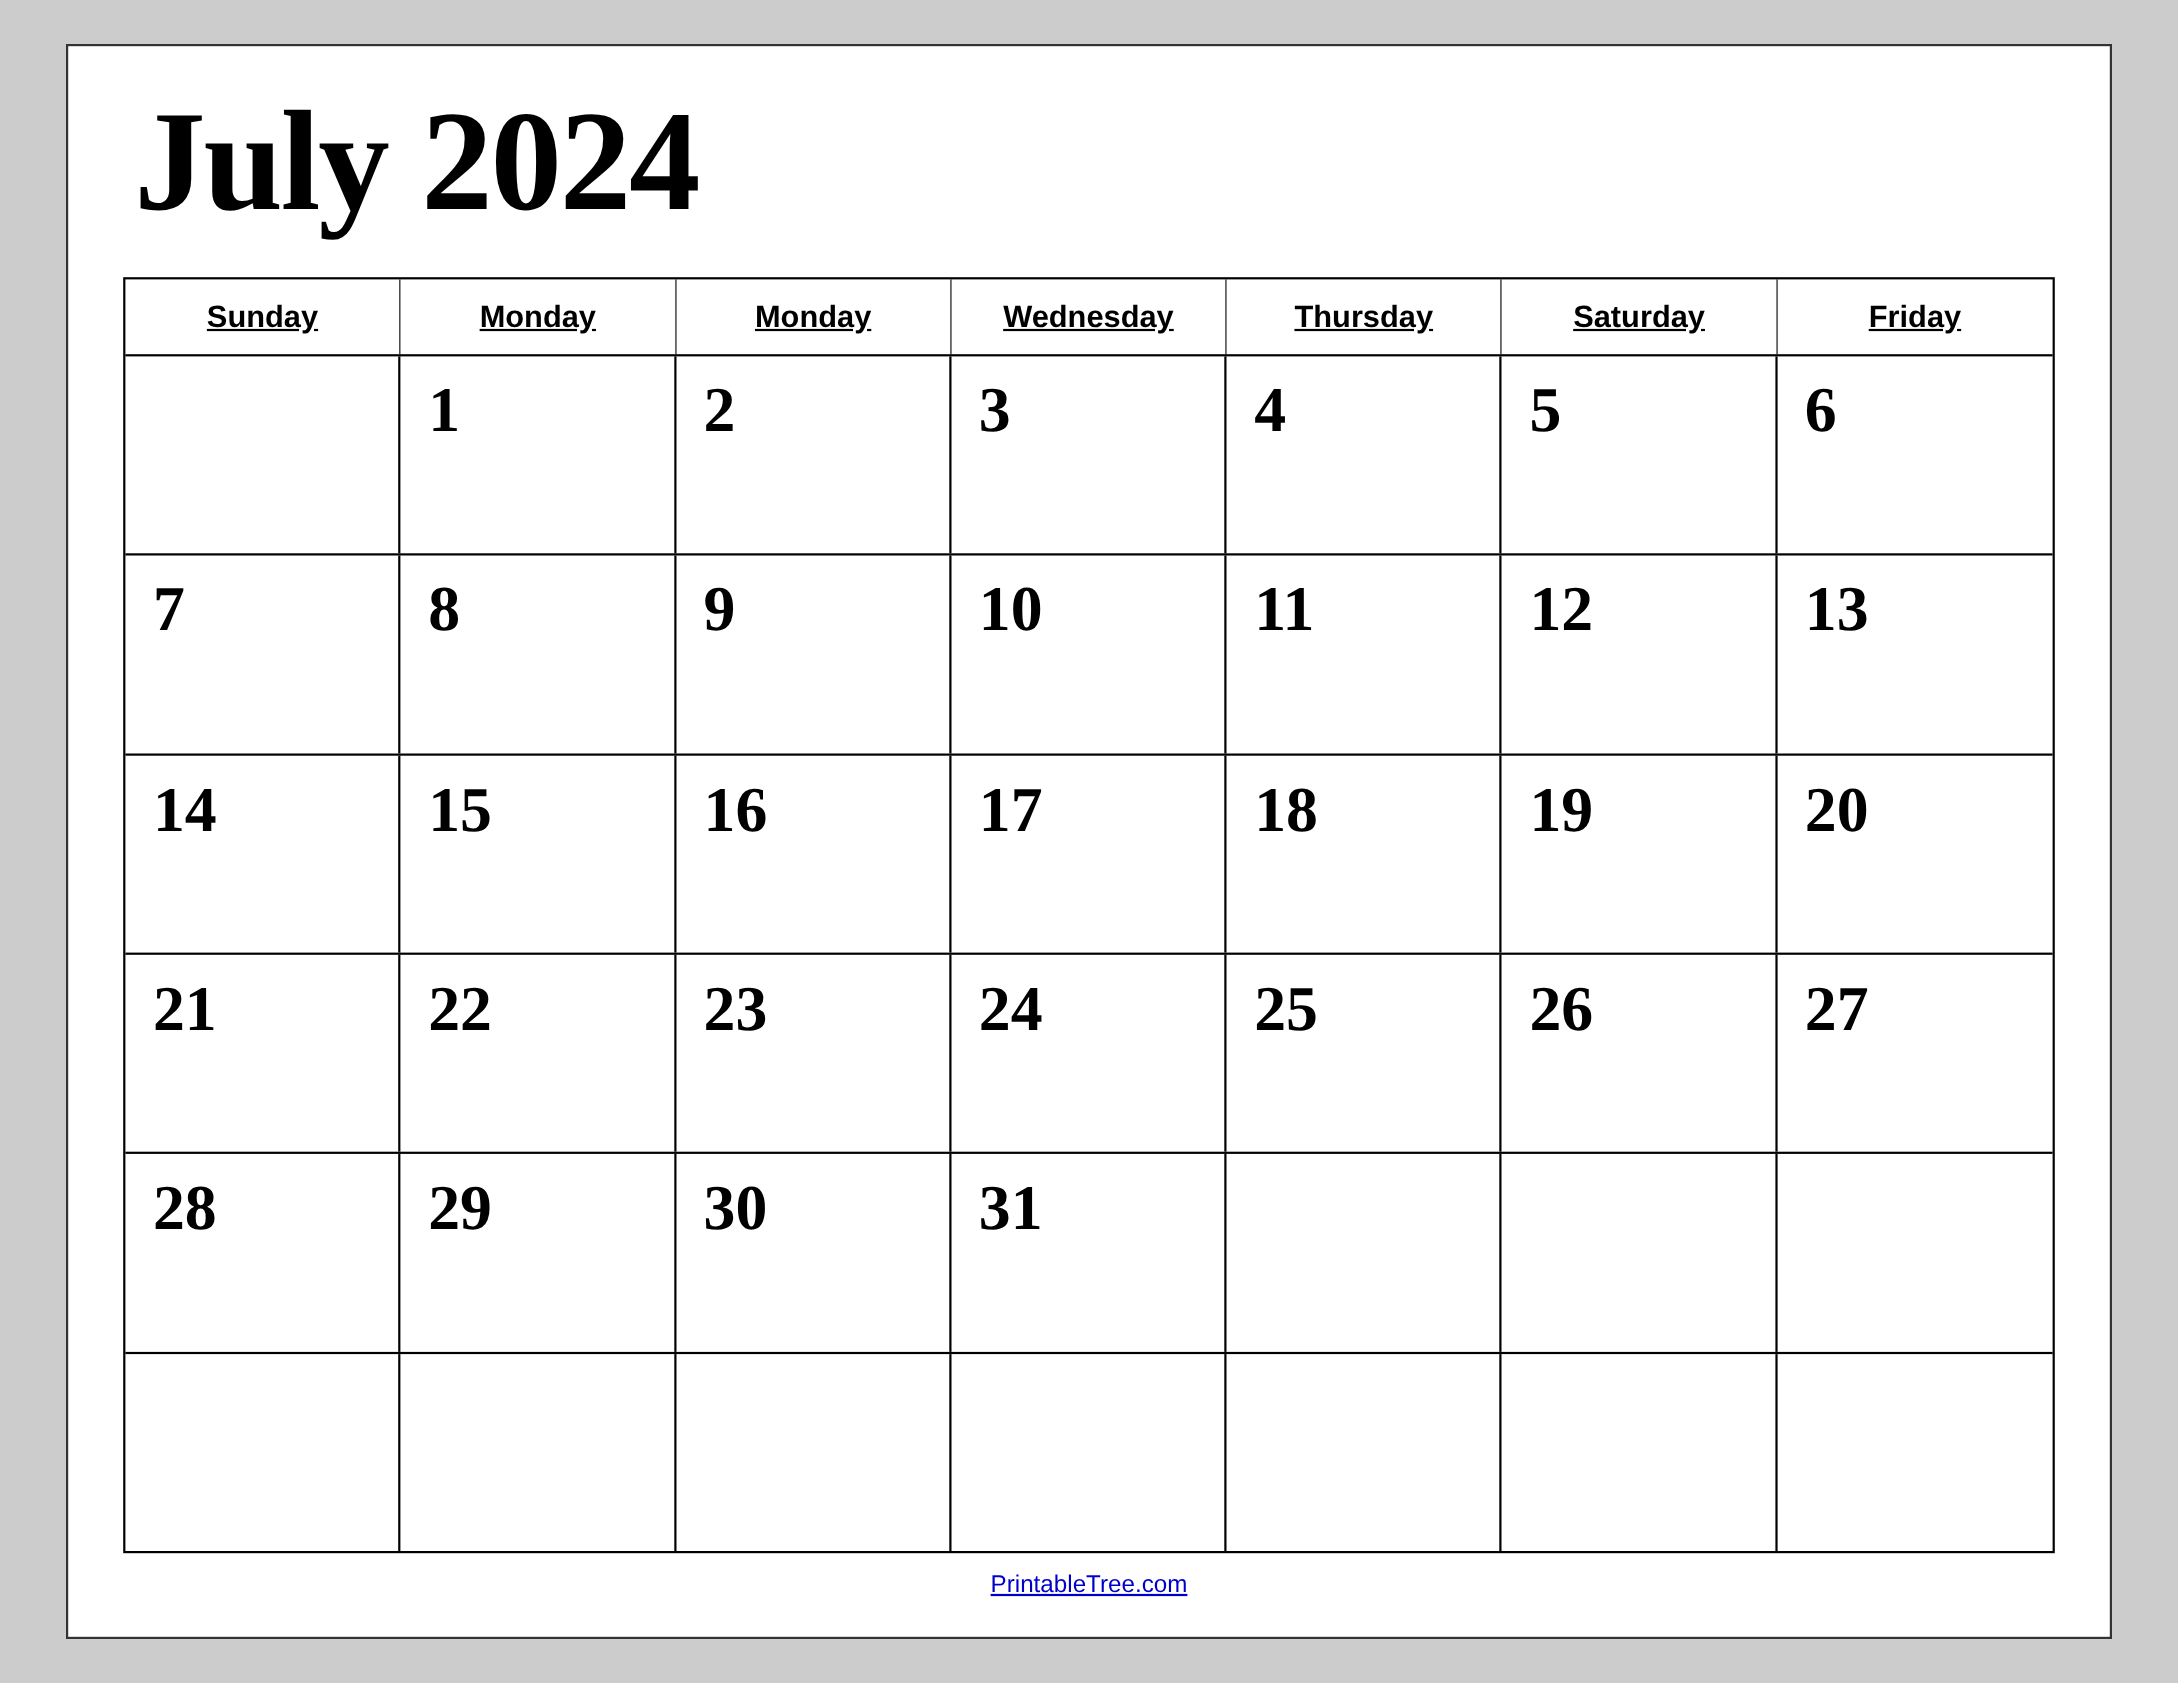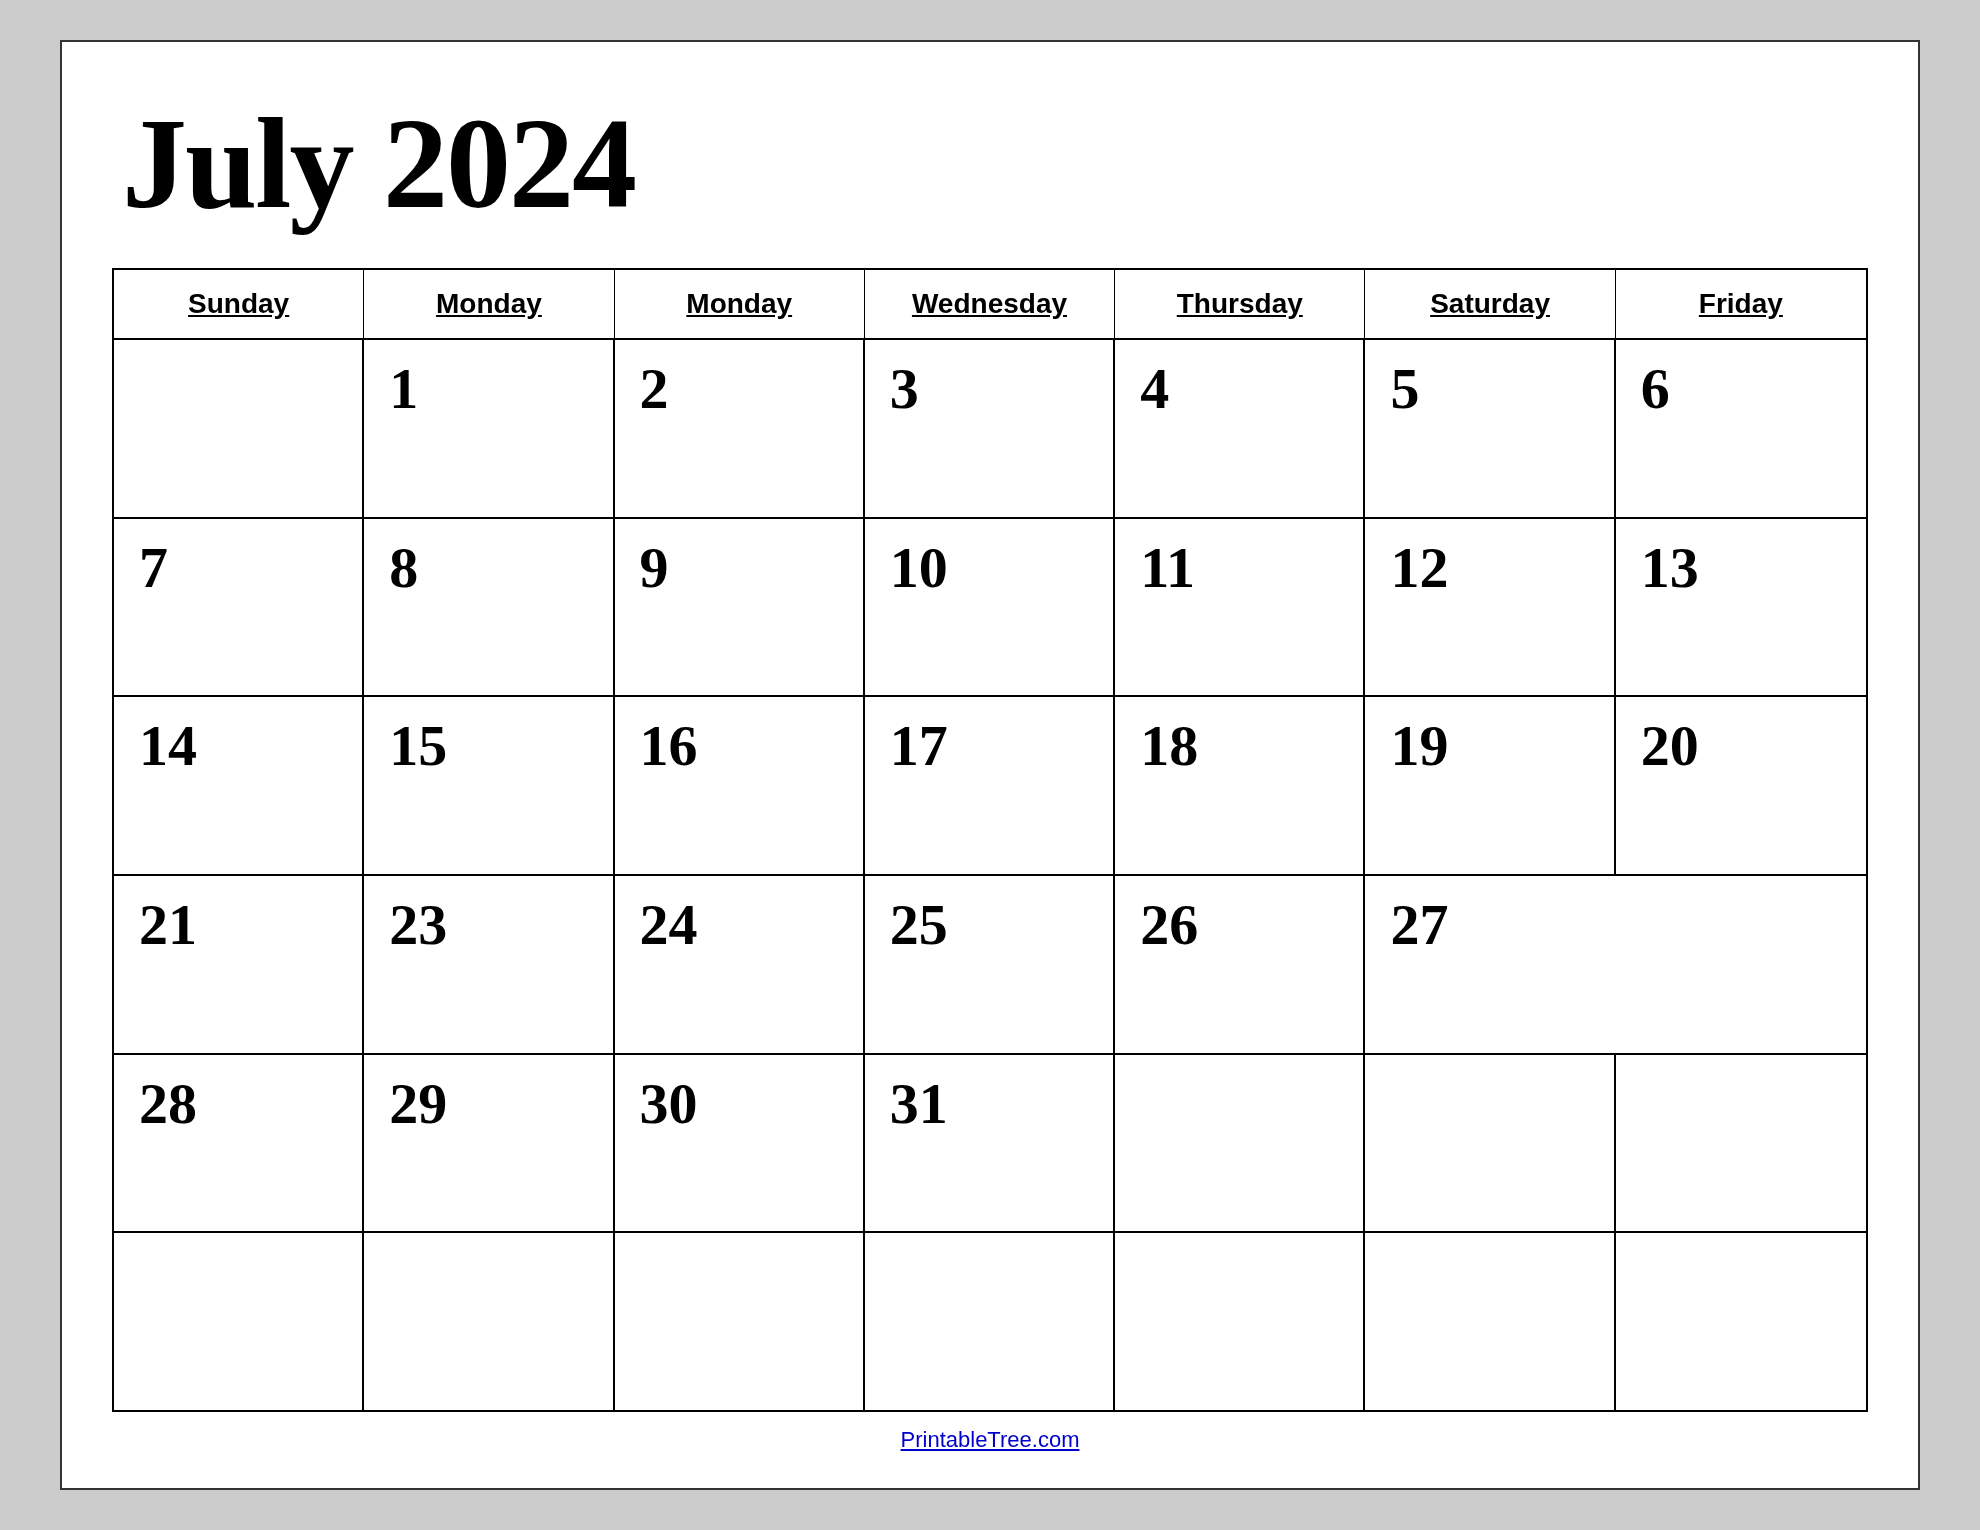--- a/index.html
+++ b/index.html
@@ -15,21 +15,21 @@
       align-items: center;
       min-height: 100vh;
       font-family: Georgia, 'Times New Roman', serif;
     }
 
     .calendar-page {
       background: #fff;
       border: 2px solid #333;
       width: 1860px;
       min-height: 1450px;
-      padding: 56px 50px 30px 50px;
+      padding: 40px 50px 30px 50px;
       display: flex;
       flex-direction: column;
     }
 
     .calendar-title {
       font-size: 130px;
       font-weight: 900;
       font-family: 'Georgia', serif;
       color: #000;
       letter-spacing: -2px;
@@ -198,20 +198,23 @@
           </div>
           <div class="day-cell">
             <span class="day-number">20</span>
           </div>
         </div>
         <div class="week-row">
           <div class="day-cell">
             <span class="day-number">21</span>
           </div>
           <div class="day-cell">
+            <span class="day-number">22</span>
+          </div>
+          <div class="day-cell">
             <span class="day-number">23</span>
           </div>
           <div class="day-cell">
             <span class="day-number">24</span>
           </div>
           <div class="day-cell">
             <span class="day-number">25</span>
           </div>
           <div class="day-cell">
             <span class="day-number">26</span>

